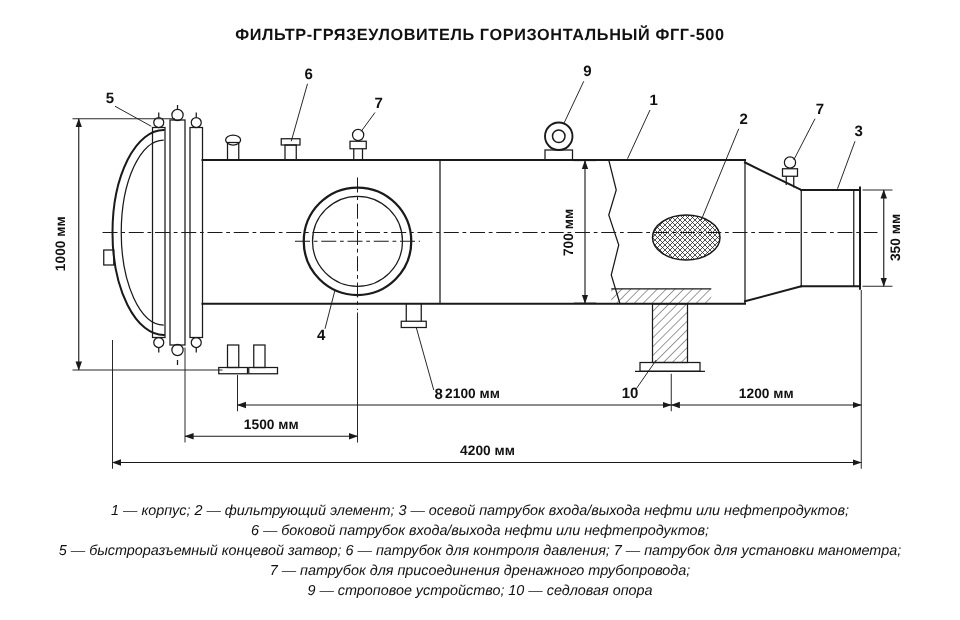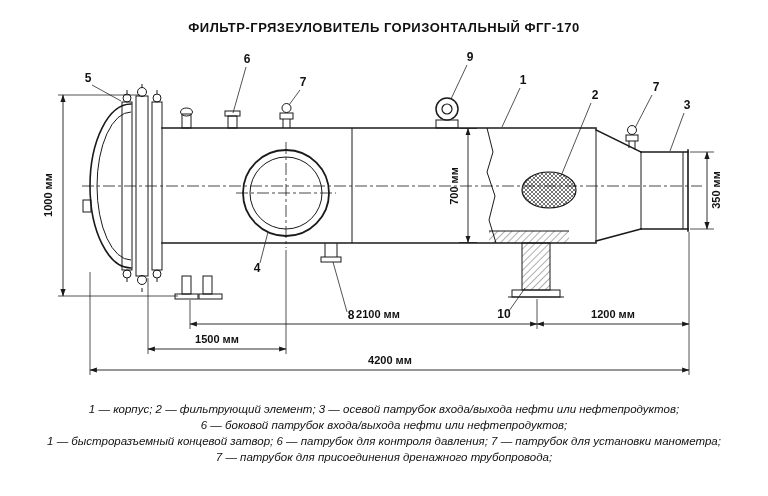--- a/index.html
+++ b/index.html
@@ -15,21 +15,21 @@
   .ml{stroke:#1a1a1a;stroke-width:1;fill:none;}
   .tl{stroke:#1a1a1a;stroke-width:.75;fill:none;}
   .cl{stroke:#1a1a1a;stroke-width:.8;fill:none;stroke-dasharray:12 3 3 3;}
   .dim{stroke:#1a1a1a;stroke-width:.9;fill:none;}
   .dimtxt{font:bold 11px "Liberation Sans",sans-serif;fill:#111;}
   .callout{font:bold 12px "Liberation Sans",sans-serif;fill:#111;}
 </style>
 </head>
 <body>
 
-<div class="title">ФИЛЬТР-ГРЯЗЕУЛОВИТЕЛЬ ГОРИЗОНТАЛЬНЫЙ ФГГ-170</div>
+<div class="title">ФИЛЬТР-ГРЯЗЕУЛОВИТЕЛЬ ГОРИЗОНТАЛЬНЫЙ ФГГ-500</div>
 
 <svg width="768" height="496" viewBox="0 0 768 496">
   <defs>
     <marker id="arr" viewBox="0 0 10 10" refX="8.5" refY="5" markerWidth="9" markerHeight="9" orient="auto-start-reverse">
       <path d="M0,1.8 L9,5 L0,8.2 Z" fill="#1a1a1a"></path>
     </marker>
     <pattern id="hatch" patternUnits="userSpaceOnUse" width="5" height="5" patternTransform="rotate(45)">
       <line x1="0" y1="0" x2="0" y2="5" stroke="#1a1a1a" stroke-width="0.7"></line>
     </pattern>
     <pattern id="mesh" patternUnits="userSpaceOnUse" width="4" height="4">
@@ -207,15 +207,16 @@
     <text class="callout" text-anchor="middle" x="351" y="319">8</text>
 
     <line class="tl" x1="509" y1="311" x2="525" y2="288"></line>
     <text class="callout" text-anchor="middle" x="504" y="318">10</text>
   </g>
 </svg>
 
 <div class="legend">
   <p>1 — корпус; 2 — фильтрующий элемент; 3 — осевой патрубок входа/выхода нефти или нефтепродуктов;</p>
   <p>6 — боковой патрубок входа/выхода нефти или нефтепродуктов;</p>
-  <p>1 — быстроразъемный концевой затвор; 6 — патрубок для контроля давления; 7 — патрубок для установки манометра;</p>
+  <p>5 — быстроразъемный концевой затвор; 6 — патрубок для контроля давления; 7 — патрубок для установки манометра;</p>
   <p>7 — патрубок для присоединения дренажного трубопровода;</p>
+  <p>9 — строповое устройство; 10 — седловая опора</p>
 </div>
 
 </body></html>

